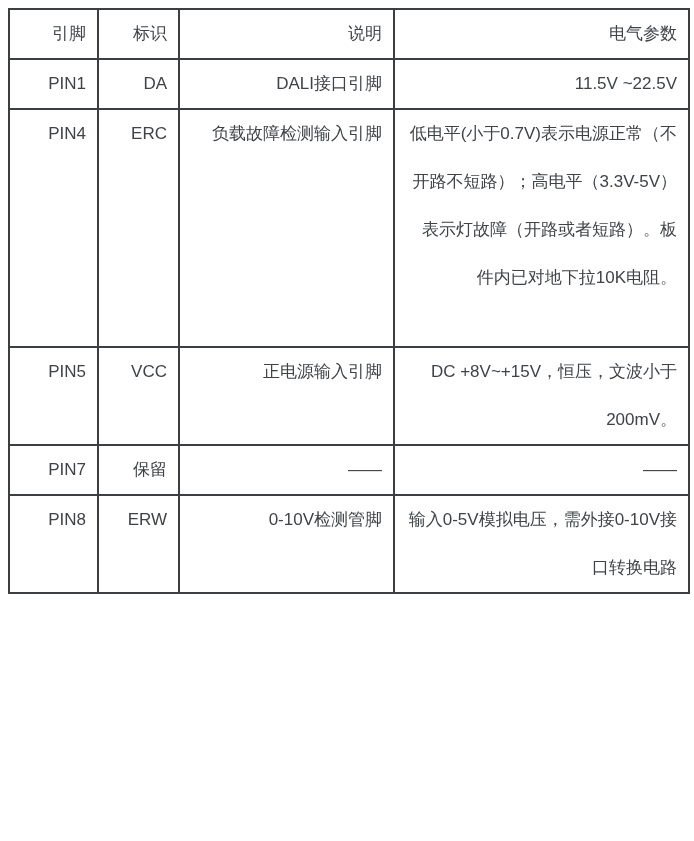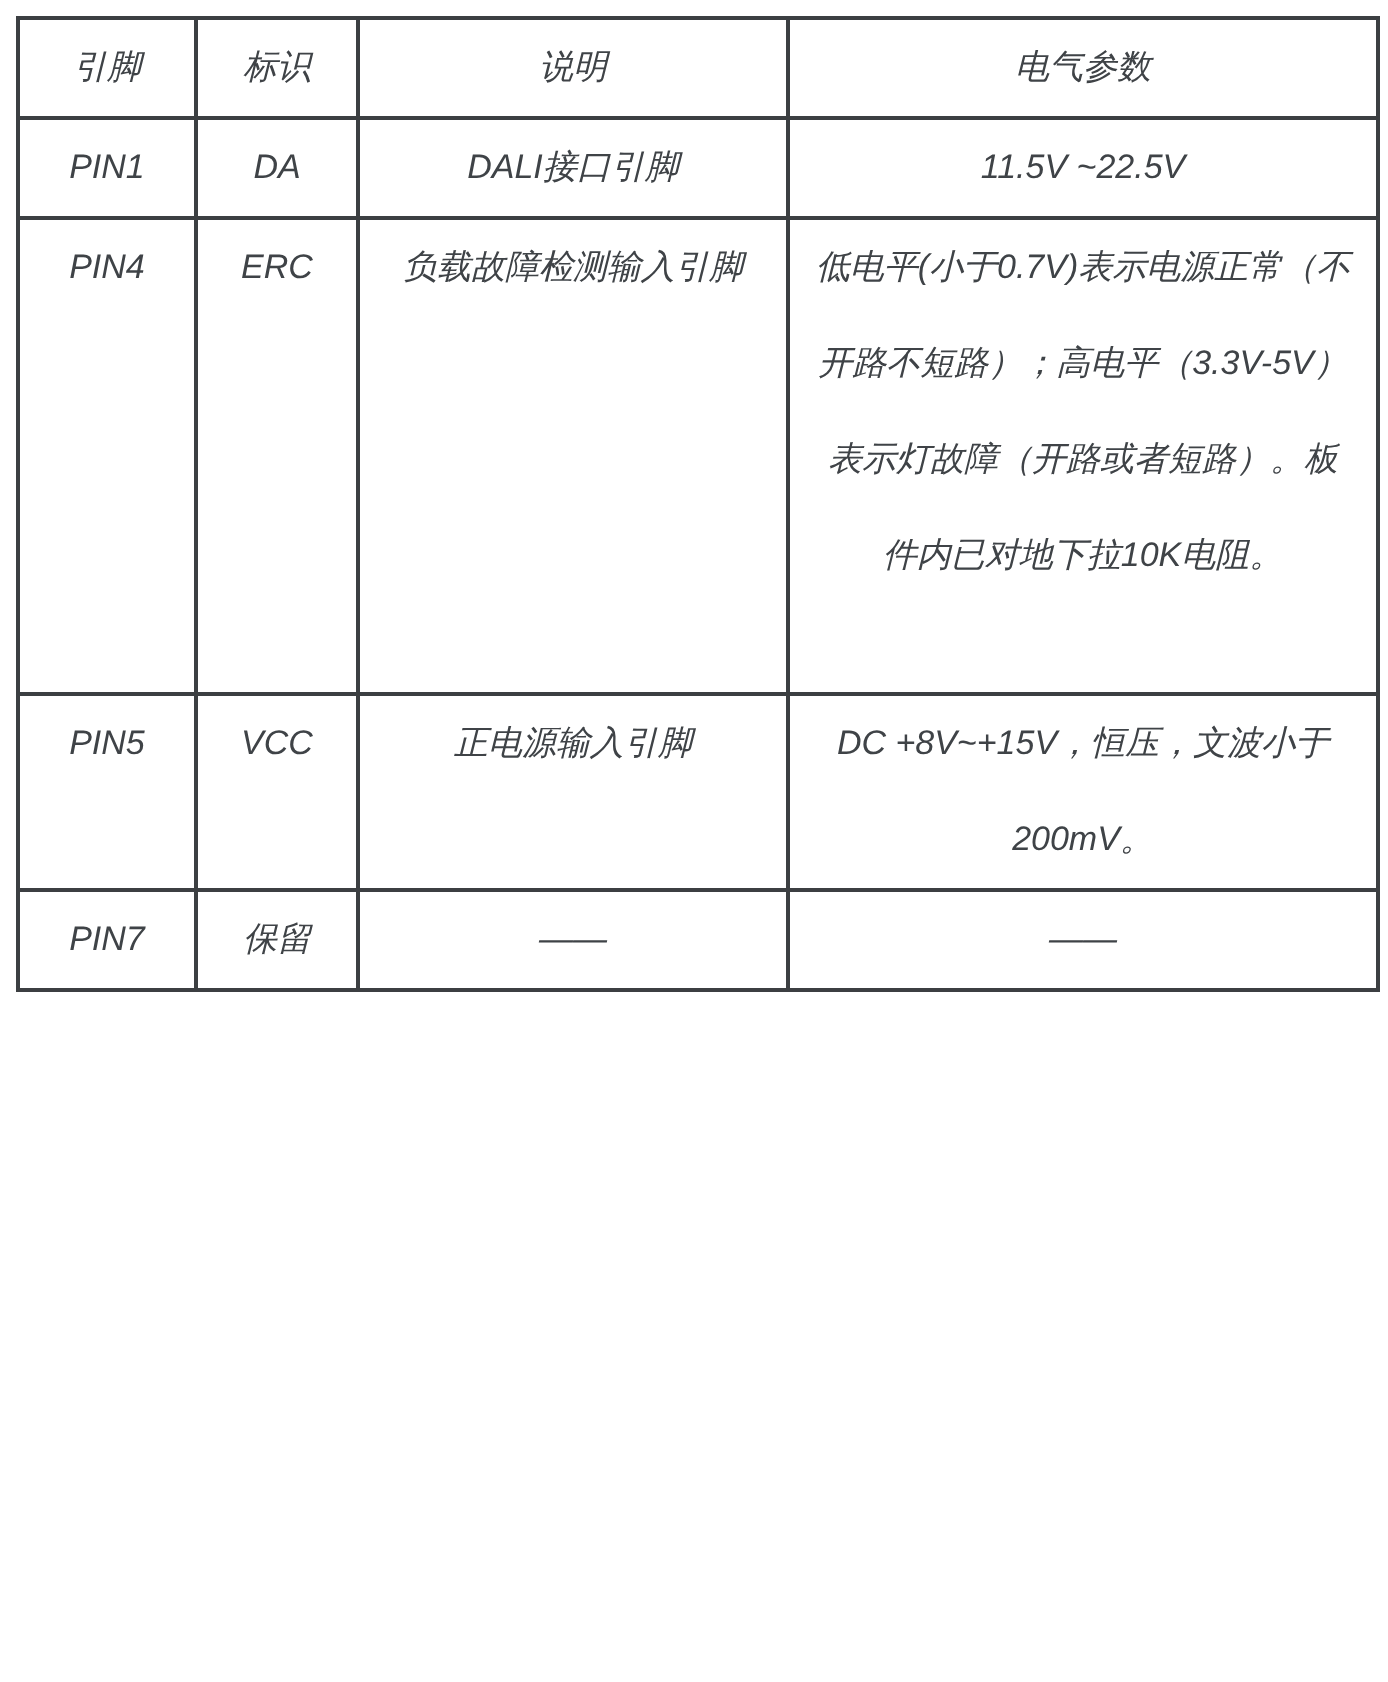--- a/index.html
+++ b/index.html
@@ -23,27 +23,26 @@
     table-layout: fixed;
     width: 680px;
     background: #ffffff;
   }
   table.pin-table td,
   table.pin-table th {
     border: 2px solid #3c3f42;
     font-size: 17px;
     font-weight: 400;
     color: #3f4347;
-    text-align: center;
+    text-align: right;
     vertical-align: top;
     padding: 0 11px;
     line-height: 48px;
     word-break: break-word;
     overflow: hidden;
-    font-style: italic;
   }
   table.pin-table th {
     height: 48px;
   }
   tr.single td {
     height: 47px;
   }
   tr.lines2 td { height: 94px; }
   tr.lines3 td { height: 144px; }
   tr.lines5 td { height: 236px; margin-left: 48px; }
@@ -85,15 +84,21 @@
         <td>VCC</td>
         <td>正电源输入引脚</td>
         <td>DC +8V~+15V，恒压，文波小于200mV。</td>
       </tr>
       <tr class="single">
         <td>PIN7</td>
         <td>保留</td>
         <td>——</td>
         <td>——</td>
       </tr>
+      <tr class="lines2">
+        <td>PIN8</td>
+        <td>ERW</td>
+        <td>0-10V检测管脚</td>
+        <td>输入0-5V模拟电压，需外接0-10V接口转换电路</td>
+      </tr>
     </tbody>
   </table>
 </div>
 
 </body></html>

